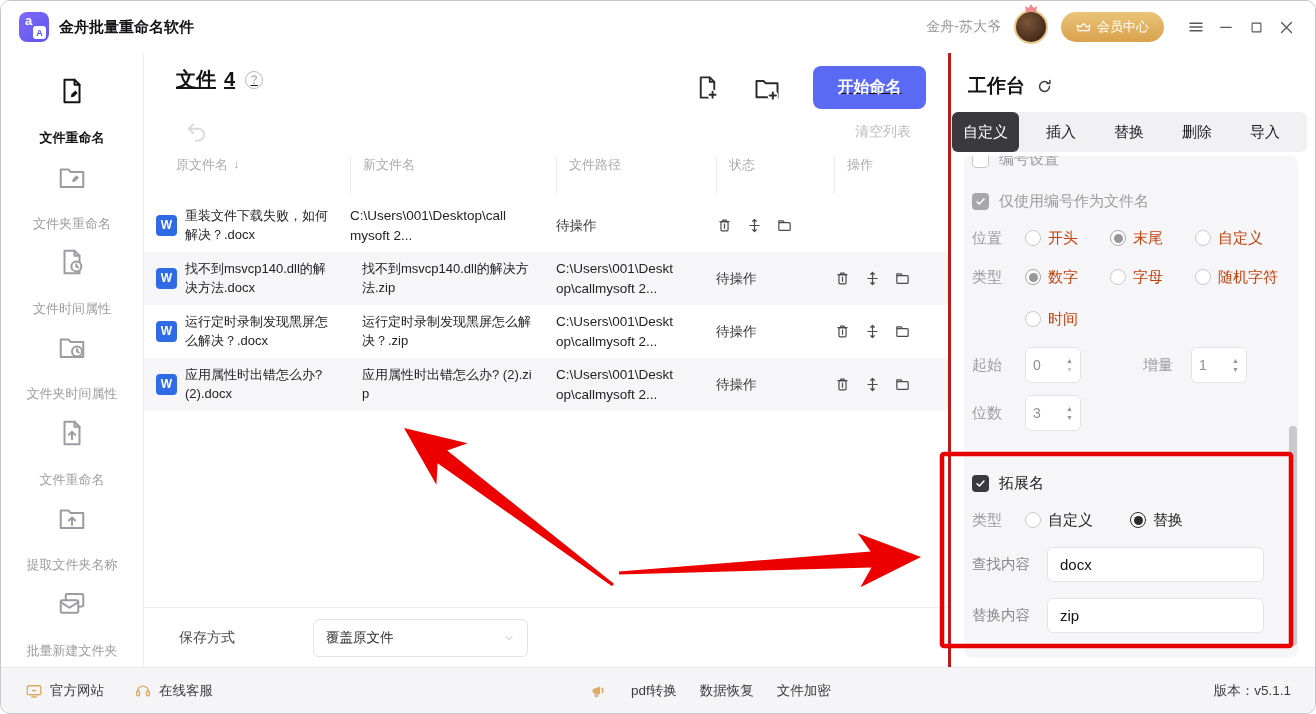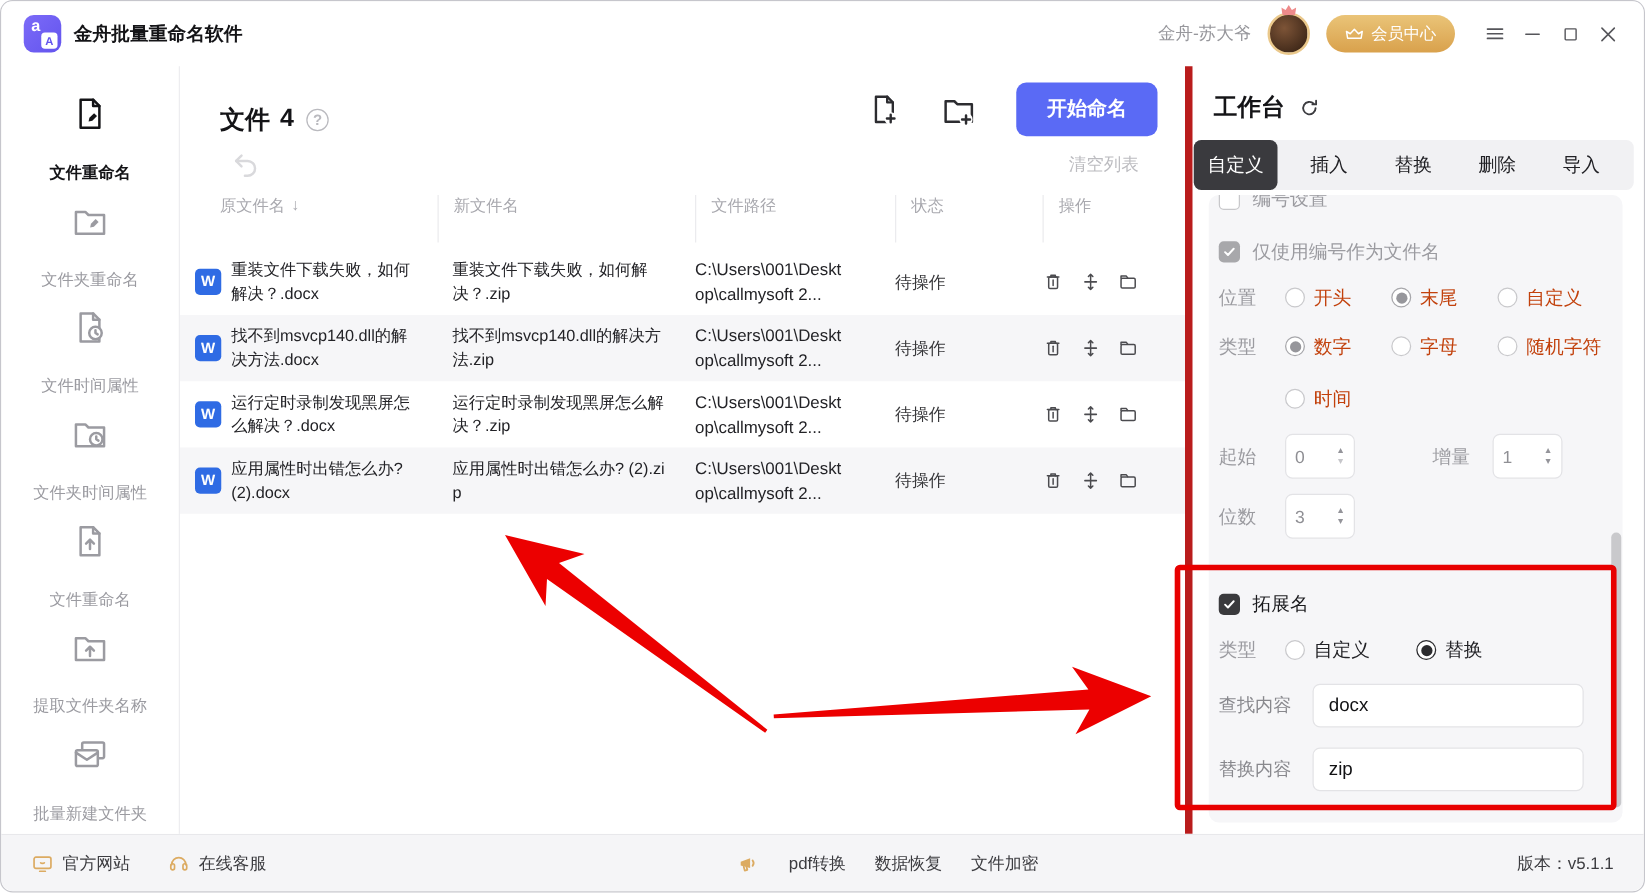--- a/index.html
+++ b/index.html
@@ -37,21 +37,21 @@
   
   .sidebar { position:absolute; top:52px; left:0; width:143px; bottom:46px;
     border-right:1px solid #ededf0; padding-top:16px;
     display:flex; flex-direction:column; background:#fff; }
   .side-item { width:100%; height:88px; display:flex; flex-direction:column; align-items:center;
     justify-content:center; gap:23px; color:#9b9ba1; font-size:13px; cursor:pointer; }
   .side-item.active { color:#141417; font-weight:bold; }
 
   
   .main { position:absolute; top:52px; left:143px; width:804px; bottom:46px; background:#fff; }
-  .main-head { display:flex; align-items:flex-end; padding:13px 22px 0 32px; }
+  .main-head { display:flex; align-items:flex-start; padding:13px 22px 0 32px;text-decoration:underline; }
   .files-title { display:flex; align-items:center; gap:8px; }
   .files-title b { font-size:20px; color:#141417; }
   .help { width:18px; height:18px; border:1.5px solid #bababf; border-radius:50%;
     color:#bababf; font-size:12px; font-weight:bold; display:flex; align-items:center;
     justify-content:center; margin-left:2px; }
   .head-actions { margin-left:auto; display:flex; align-items:center; gap:32px; }
   .icon-btn { border:none; background:transparent; color:#2c2c30; cursor:pointer; padding:0; }
   .start-btn { width:113px; height:43px; border:none; border-radius:8px; cursor:pointer;
     background:#5a6af5; color:#fff; font-size:16px; font-weight:bold; font-family:inherit; }
   .sub-row { display:flex; align-items:center; padding:10px 37px 0 40px; }
@@ -80,21 +80,21 @@
   .save-row { position:absolute; left:0; right:0; bottom:0; height:60px;
     border-top:1px solid #ececef; display:flex; align-items:center; padding-left:35px; }
   .save-label { font-size:14px; color:#46464a; }
   .save-select { width:215px; height:38px; margin-left:78px; border:1px solid #e3e3e6;
     border-radius:6px; background:#fff; display:flex; align-items:center; padding:0 12px;
     font-size:13.5px; color:#2e2e32; cursor:pointer; }
   .save-select .chev { margin-left:auto; color:#b9b9be; }
 
   
   .panel { position:absolute; top:52px; left:947px; right:0; bottom:46px;
-    border-left:6px solid #b91c1c; background:#fff; display:flex; flex-direction:column;
+    border-left:3px solid #b91c1c; background:#fff; display:flex; flex-direction:column;
     padding-top:20px; }
   .panel-head { display:flex; align-items:center; gap:11px; padding-left:17px; }
   .panel-title { font-size:19px; font-weight:bold; color:#141417; }
   .refresh-btn { border:none; background:transparent; color:#3c3c40; cursor:pointer; padding:0; }
   .tabs { margin:13px 8px 0 1px; height:40px; background:#f1f1f3; border-radius:6px;
     display:flex; align-items:center; justify-content:space-between; padding:0 16px 0 0; }
   .tab { font-size:15px; color:#202024; height:40px; padding:0 11px; display:flex;
     align-items:center; background:none; border:none; cursor:pointer; font-family:inherit; }
   .tab.active { background:#3a3a3e; color:#fff; border-radius:6px; font-weight:normal; }
   .card { flex:1; margin:4px 17px 9px 13px; background:#f6f6f8; border-radius:8px;
@@ -320,21 +320,20 @@
       <div class="th">
           <span>操作</span>
         </div>
     </div>
 
     <div class="trow">
       <div class="c-name">
         <span class="wicon">W</span>
         <span class="fname">重装文件下载失败，如何解决？.docx</span>
       </div>
-      <div class="c-new">重装文件下载失败，如何解决？.zip</div>
       <div class="c-path">C:\Users\001\Desktop\callmysoft 2...</div>
       <div class="c-status">待操作</div>
       <div class="c-ops">
         <button class="op-btn">
             <svg width="17" height="17" viewBox="0 0 24 24" fill="none" stroke="currentColor" stroke-width="1.7" stroke-linecap="round" stroke-linejoin="round">
               <path d="M5.5 6.5h13"></path>
               <path d="M9.5 6.5V4.5h5v2"></path>
               <rect x="7" y="6.5" width="10" height="13" rx="1.5"></rect>
               <path d="M12 10v6"></path>
             </svg>
@@ -440,20 +439,31 @@
         <button class="op-btn">
             <svg width="17" height="17" viewBox="0 0 24 24" fill="none" stroke="currentColor" stroke-width="1.7" stroke-linecap="round" stroke-linejoin="round">
               <path d="M4 8V5.5h6l1.5 2"></path>
               <rect x="4" y="8" width="16" height="11" rx="1.5"></rect>
             </svg>
           </button>
       </div>
     </div>
   </div>
 
+  <div class="save-row">
+    <span class="save-label">保存方式</span>
+    <div class="save-select">
+      <span>覆盖原文件</span>
+      <span class="chev">
+        <svg width="12" height="12" viewBox="0 0 24 24" fill="none" stroke="currentColor" stroke-width="2" stroke-linecap="round" stroke-linejoin="round">
+            <path d="M6 9l6 6 6-6"></path>
+          </svg>
+      </span>
+    </div>
+  </div>
 </main>
 
 <aside class="panel">
   <div class="panel-head">
     <span class="panel-title">工作台</span>
     <button class="refresh-btn">
       <svg width="17" height="17" viewBox="0 0 24 24" fill="none" stroke="currentColor" stroke-width="2.1" stroke-linecap="round" stroke-linejoin="round">
           <path d="M19 12a7 7 0 1 1-2.05-4.95"></path>
           <path d="M19.6 3.6v4.2h-4.2"></path>
         </svg>

